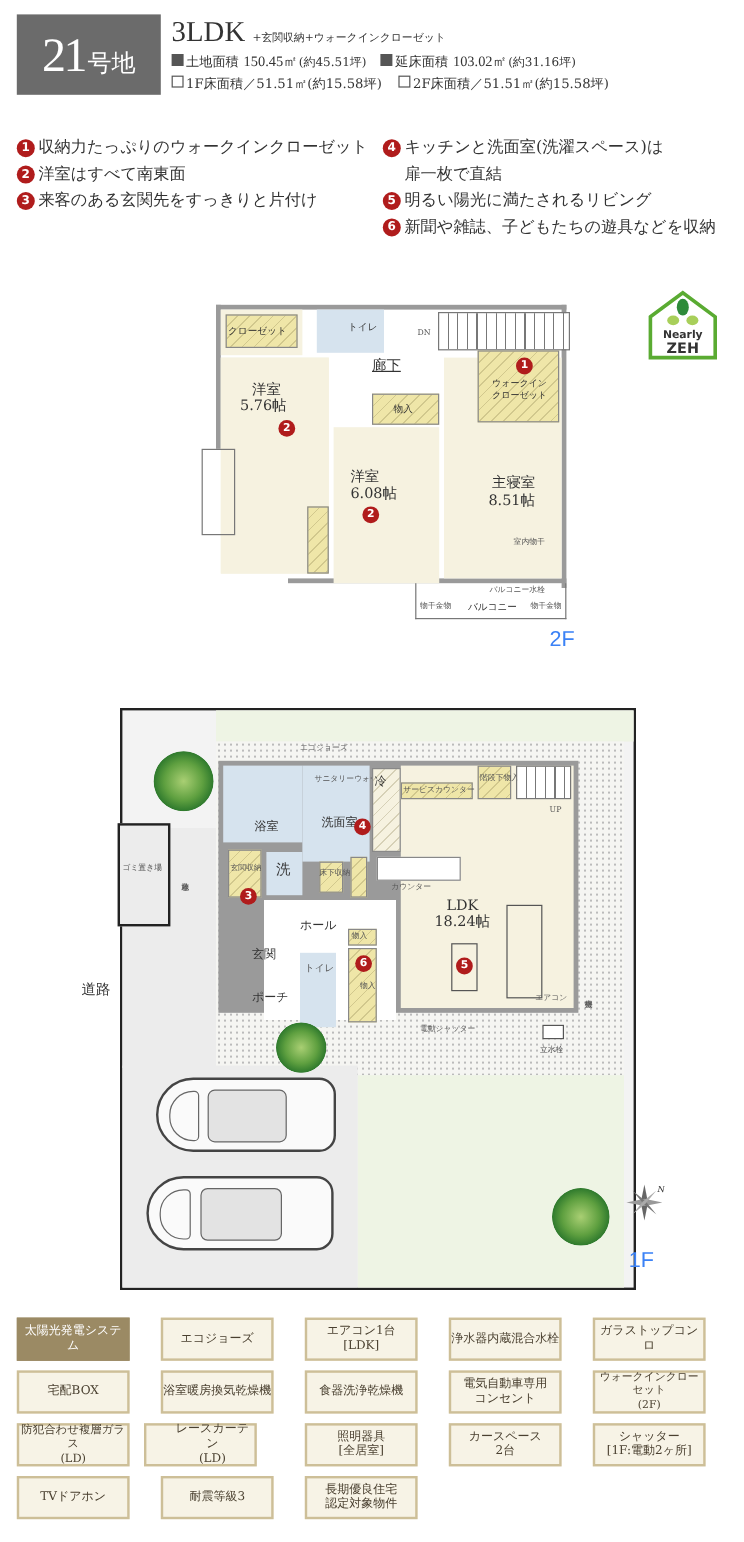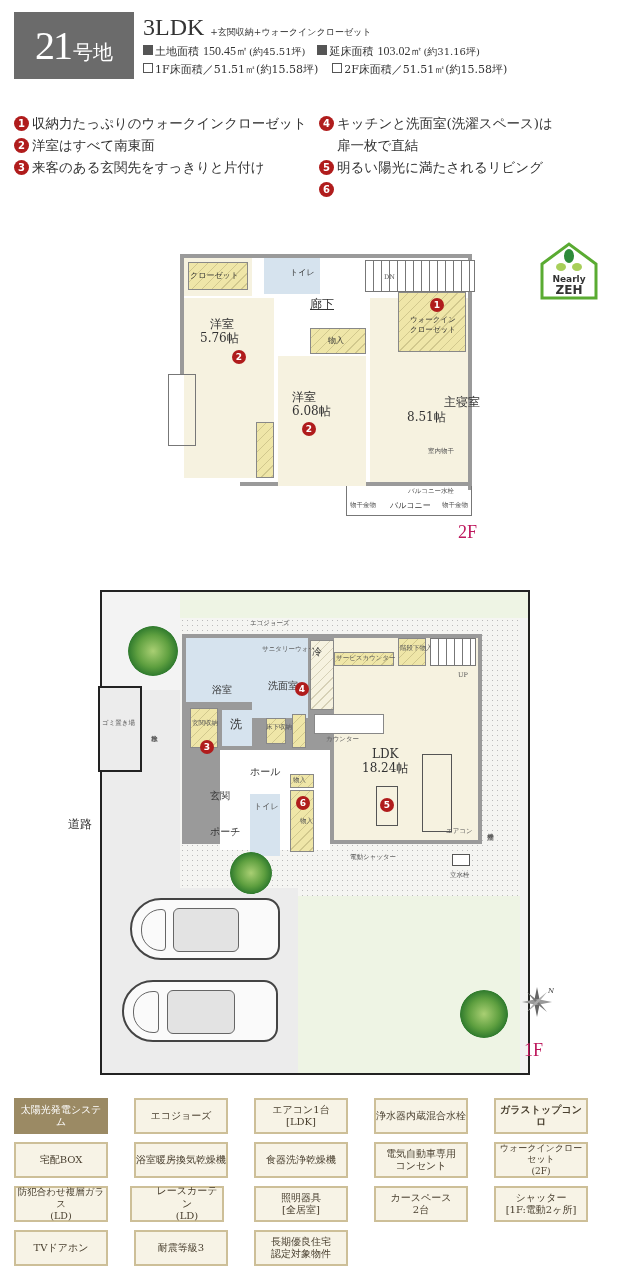--- a/index.html
+++ b/index.html
@@ -36,21 +36,21 @@
   .plan2f { position: absolute; left: 160px; top: 246px; width: 330px; height: 290px; }
   .room { position: absolute; background: #f6f2e0; }
   .wall { position: absolute; background: #9a9a9a; }
   .storage { position: absolute; background: #efe6a8; border: 1px solid #888; background-image: repeating-linear-gradient(135deg, transparent 0 6px, rgba(120,110,60,0.25) 6px 7px); }
   .wet { position: absolute; background: #d6e3ee; }
   .lbl { position: absolute; font-size: 12px; text-align: left; line-height: 1.15; color: #333; white-space: nowrap; }
   .lbl.sm { font-size: 8px; }
   .lbl.xs { font-size: 6.5px; color: #555; }
   .marker { position: absolute; width: 14px; height: 14px; border-radius: 50%; background: #b01c1c; color: #fff; font-size: 9px; font-weight: bold; display: flex; align-items: center; justify-content: center; font-family: "DejaVu Sans", sans-serif; }
   .stairs { position: absolute; background: repeating-linear-gradient(90deg, #fff 0 7px, #777 7px 8px); border: 1px solid #777; }
-  .floor-label { position: absolute; font-size: 18px; font-family: Liberation Serif, serif; color: #be185d; }
+  .floor-label { position: absolute; font-size: 18px; font-family: Liberation Sans, sans-serif; color: #3b82f6; }
 
   
   .zeh { position: absolute; left: 536px; top: 240px; width: 66px; height: 62px; }
 
   
   .site { position: absolute; left: 100px; top: 590px; width: 430px; height: 485px; }
   .site-bg { position: absolute; left: 0; top: 0; width: 430px; height: 485px; background: #f3f3f3; border: 2px solid #222; }
   .lawn { position: absolute; background: #eef4e4; }
   .gravel { position: absolute; background-color: #f5f5f2; background-image: radial-gradient(#bbb 0.7px, transparent 0.8px); background-size: 5px 5px; }
   .parking { position: absolute; background: #ececec; }
@@ -119,20 +119,21 @@
       </div>
     <div class="feat-item feat-indent">
         <span>扉一枚で直結</span>
       </div>
     <div class="feat-item">
         <span class="feat-num">5</span>
         <span>明るい陽光に満たされるリビング</span>
       </div>
     <div class="feat-item">
         <span class="feat-num">6</span>
+        <span>新聞や雑誌、子どもたちの遊具などを収納</span>
       </div>
   </div>
 </div>
 
 <div class="zeh">
   <svg width="66" height="62" viewBox="0 0 66 62">
     <path d="M6 24 L33 4 L60 24 L60 58 L6 58 Z" fill="#fff" stroke="#5aab32" stroke-width="3"></path>
     <ellipse cx="33" cy="16" rx="5" ry="7" fill="#2e8b3a"></ellipse>
     <ellipse cx="25" cy="27" rx="5" ry="4" fill="#a8cf5a"></ellipse>
     <ellipse cx="41" cy="27" rx="5" ry="4" fill="#a8cf5a"></ellipse>
@@ -149,21 +150,21 @@
   <div class="wall" style="left:80px;top:236px;width:232px;height:4px;"></div>
 
   <div class="room" style="left:24px;top:12px;width:68px;height:38px;"></div>
   <div class="storage" style="left:28px;top:16px;width:60px;height:28px;"></div>
   <div class="lbl sm" style="left:30px;top:25px;">クローゼット</div>
 
   <div class="wet" style="left:104px;top:12px;width:56px;height:36px;"></div>
   <div class="lbl sm" style="left:130px;top:22px;">トイレ</div>
 
   <div class="stairs" style="left:205px;top:14px;width:110px;height:32px;"></div>
-  <div class="lbl xs" style="left:188px;top:28px;margin-left:36px;">DN</div>
+  <div class="lbl xs" style="left:188px;top:28px;">DN</div>
 
   <div class="lbl" style="left:150px;top:52px;text-decoration:underline;">廊下</div>
 
   <div class="room" style="left:24px;top:52px;width:90px;height:180px;"></div>
   <div class="room" style="left:24px;top:52px;width:90px;height:180px;"></div>
   <div class="lbl" style="left:50px;top:72px;">洋室</div>
   <div class="lbl" style="left:40px;top:86px;">5.76帖</div>
   <div class="marker" style="left:72px;top:104px;">2</div>
 
   <div class="storage" style="left:150px;top:82px;width:56px;height:26px;"></div>
@@ -175,21 +176,21 @@
   <div class="marker" style="left:142px;top:176px;">2</div>
 
   <div class="storage" style="left:96px;top:176px;width:18px;height:56px;"></div>
 
   <div class="room" style="left:210px;top:52px;width:98px;height:184px;"></div>
   <div class="storage" style="left:238px;top:46px;width:68px;height:60px;"></div>
   <div class="marker" style="left:270px;top:52px;">1</div>
   <div class="lbl xs" style="left:250px;top:70px;font-size:7.5px;color:#333;">ウォークイン</div>
   <div class="lbl xs" style="left:250px;top:80px;font-size:7.5px;color:#333;">クローゼット</div>
 
-  <div class="lbl" style="left:250px;top:150px;margin-left:34px;">主寝室</div>
+  <div class="lbl" style="left:250px;top:150px;">主寝室</div>
   <div class="lbl" style="left:247px;top:165px;">8.51帖</div>
   <div class="lbl xs" style="left:268px;top:202px;">室内物干</div>
 
   <div style="position:absolute;left:186px;top:240px;width:126px;height:30px;border:1px solid #777;border-top:none;"></div>
   <div class="lbl xs" style="left:248px;top:242px;">バルコニー水栓</div>
   <div class="lbl xs" style="left:190px;top:256px;">物干金物</div>
   <div class="lbl sm" style="left:230px;top:255px;">バルコニー</div>
   <div class="lbl xs" style="left:282px;top:256px;">物干金物</div>
 
   <div style="position:absolute;left:8px;top:128px;width:28px;height:72px;border:1px solid #777;"></div>
@@ -286,33 +287,33 @@
   </svg>
 </div>
 <div class="floor-label" style="left:524px;top:1040px;">1F</div>
 
 <div class="equip">
   <div class="eq-cell active" style="left:0;top:0;">太陽光発電システム</div>
   <div class="eq-cell" style="left:120px;top:0;">エコジョーズ</div>
   <div class="eq-cell" style="left:240px;top:0;">エアコン1台
 [LDK]</div>
   <div class="eq-cell" style="left:360px;top:0;">浄水器内蔵混合水栓</div>
-  <div class="eq-cell" style="left:480px;top:0;font-weight:bold;">ガラストップコンロ</div>
+  <div class="eq-cell" style="left:480px;top:0;">ガラストップコンロ</div>
 
   <div class="eq-cell" style="left:0;top:44px;">宅配BOX</div>
   <div class="eq-cell" style="left:120px;top:44px;">浴室暖房換気乾燥機</div>
   <div class="eq-cell" style="left:240px;top:44px;">食器洗浄乾燥機</div>
   <div class="eq-cell" style="left:360px;top:44px;">電気自動車専用
 コンセント</div>
   <div class="eq-cell" style="left:480px;top:44px;font-size:9px;">ウォークインクローセット
 (2F)</div>
 
   <div class="eq-cell" style="left:0;top:88px;font-size:9.5px;">防犯合わせ複層ガラス
 (LD)</div>
-  <div class="eq-cell" style="left:116px;top:88px;padding-left:20px;">レースカーテン
+  <div class="eq-cell" style="left:106px;top:88px;padding-left:20px;">レースカーテン
 (LD)</div>
   <div class="eq-cell" style="left:240px;top:88px;">照明器具
 [全居室]</div>
   <div class="eq-cell" style="left:360px;top:88px;">カースペース
 2台</div>
   <div class="eq-cell" style="left:480px;top:88px;">シャッター
 [1F:電動2ヶ所]</div>
 
   <div class="eq-cell" style="left:0;top:132px;">TVドアホン</div>
   <div class="eq-cell" style="left:120px;top:132px;">耐震等級3</div>

